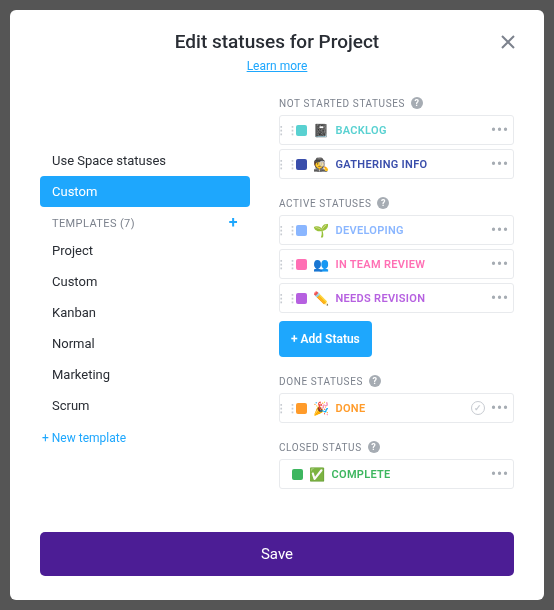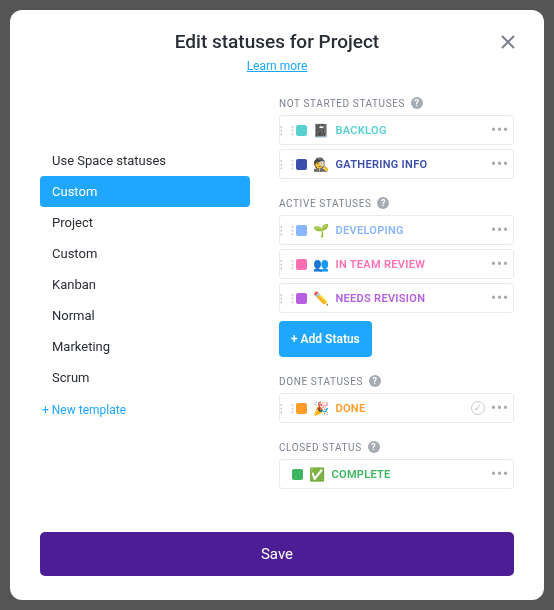--- a/index.html
+++ b/index.html
@@ -10,21 +10,21 @@
     height: 610px;
     overflow: hidden;
     position: relative;
     font-size: 13px;
     color: #333;
   }
   .modal {
     position: absolute;
     top: 10px; left: 10px; right: 10px; bottom: 10px;
     background: #fff;
-    border-radius: 12px;
+    border-radius: 6px;
     display: flex;
     flex-direction: column;
     padding: 20px 30px 24px 30px;
   }
   .close-btn {
     position: absolute;
     top: 20px; right: 24px;
     width: 24px; height: 24px;
     cursor: pointer;
     display:flex;align-items:center;justify-content:center;
@@ -114,20 +114,24 @@
   <div class="header">
     <div class="title">Edit statuses for Project</div>
     <a class="learn">Learn more</a>
   </div>
 
   <div class="body">
 
     <div class="left">
       <div class="left-item">Use Space statuses</div>
       <div class="left-item selected">Custom</div>
+      <div class="section-header">
+        <span>TEMPLATES (7)</span>
+        <span class="plus-blue">+</span>
+      </div>
       <div class="left-item">Project</div>
       <div class="left-item">Custom</div>
       <div class="left-item">Kanban</div>
       <div class="left-item">Normal</div>
       <div class="left-item">Marketing</div>
       <div class="left-item">Scrum</div>
       <div class="new-template">+ New template</div>
     </div>
 
     <div class="right">

